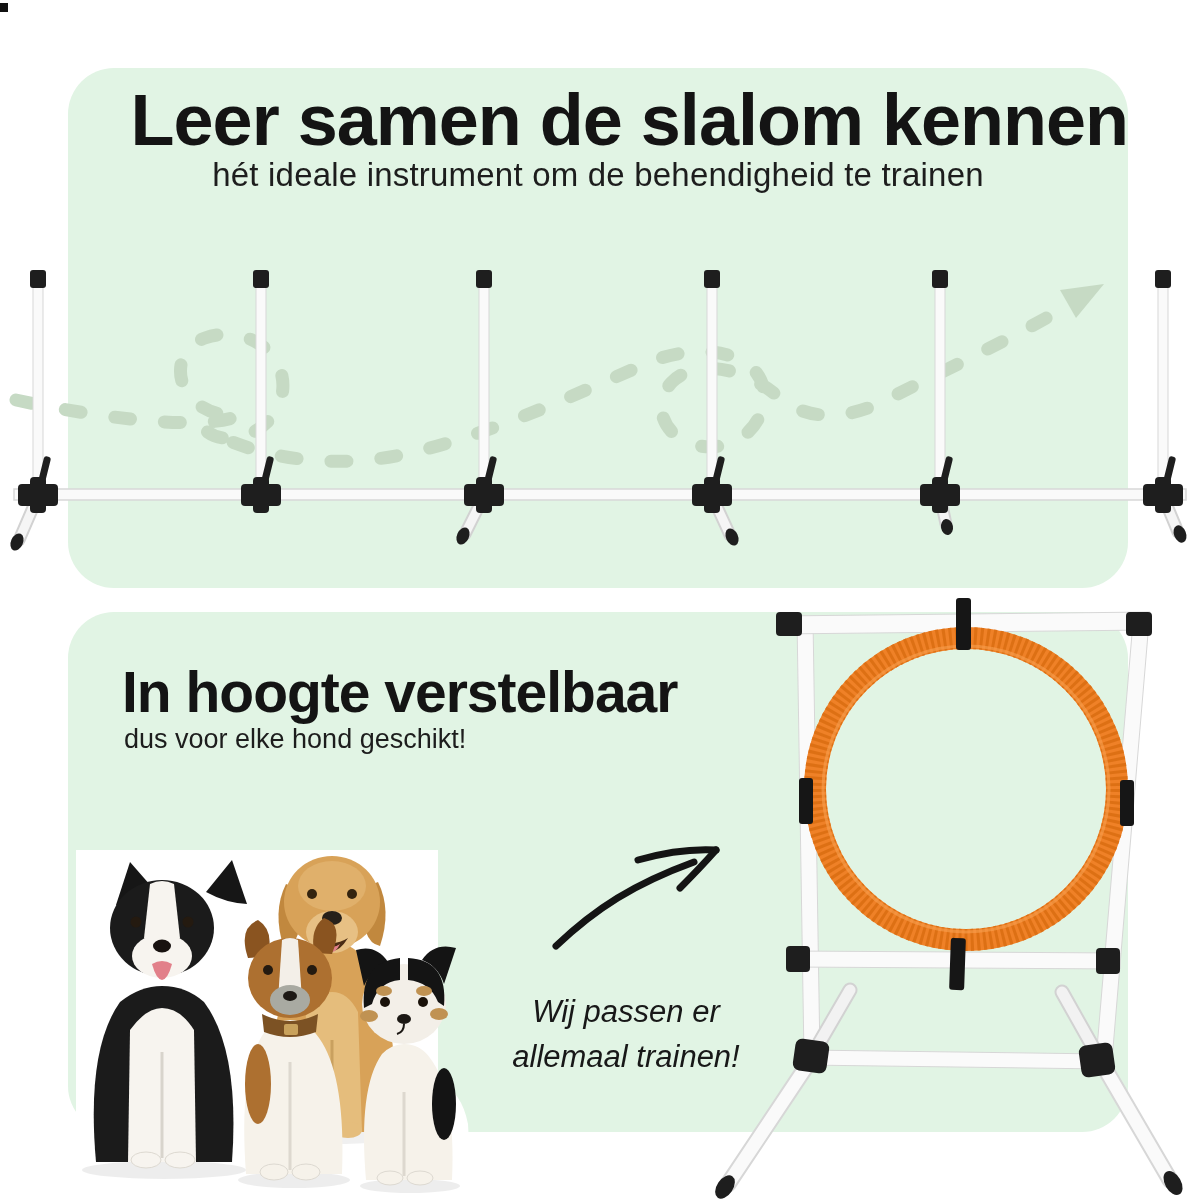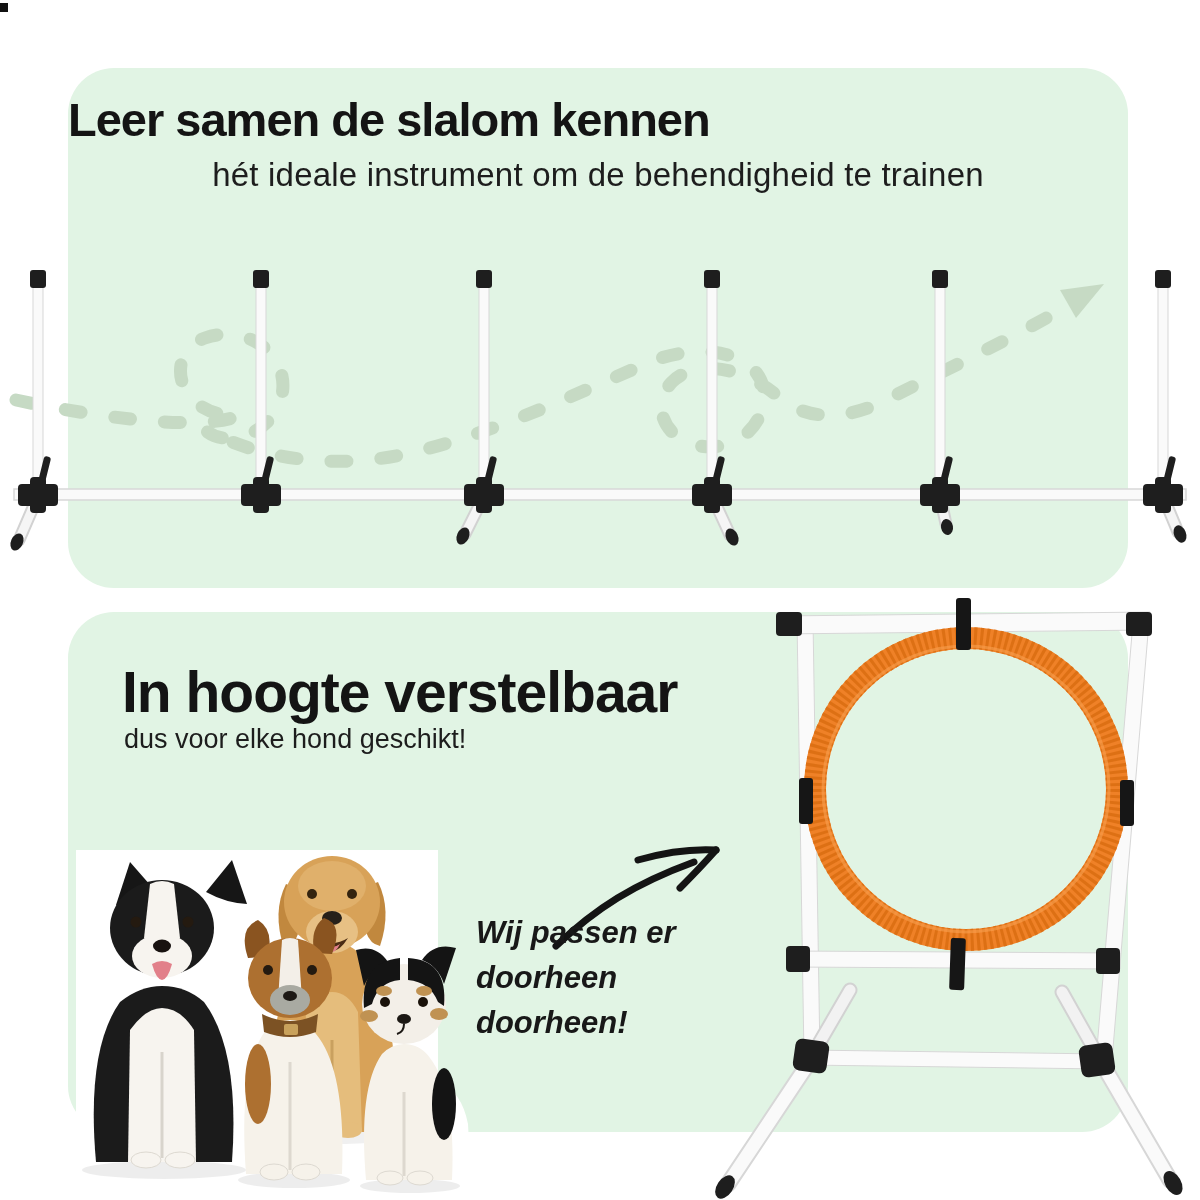--- a/index.html
+++ b/index.html
@@ -7,38 +7,38 @@
     position:relative;width:1200px;height:1200px;background:#ffffff;overflow:hidden;
     font-family:"Liberation Sans",sans-serif;
   }
   .panel{position:absolute;left:68px;width:1060px;height:520px;background:#e1f4e4;border-radius:46px;}
   .panel-top{top:68px;}
   .panel-bottom{top:612px;}
   .corner-mark{position:absolute;left:0;top:3px;width:8px;height:9px;background:#111;}
   .gfx{position:absolute;left:0;top:0;width:1200px;height:1200px;}
   .txt{position:absolute;color:#141414;}
   .title-top{
-    left:68px;top:88px;width:1060px;text-align:left;
-    font-size:47px;font-weight:700;letter-spacing:-1px;line-height:64px;
+    left:68px;top:88px;width:1060px;text-align:right;
+    font-size:72px;font-weight:700;letter-spacing:-1px;line-height:64px;
   }
   .sub-top{
     left:68px;top:156px;width:1060px;text-align:center;
     font-size:33px;font-weight:400;letter-spacing:.2px;color:#1d1d1d;
   }
   .title-bottom{
     left:122px;top:662px;width:700px;text-align:left;
     font-size:57px;font-weight:700;letter-spacing:-1px;line-height:60px;
   }
   .sub-bottom{
     left:124px;top:724px;width:600px;text-align:left;
     font-size:27px;font-weight:400;color:#1d1d1d;
   }
   .note{
-    left:476px;top:910px;width:300px;text-align:left;
-    font-size:31px;font-style:italic;font-weight:700;line-height:45px;color:#181818;
+    left:476px;top:989px;width:300px;text-align:center;
+    font-size:31px;font-style:italic;font-weight:400;line-height:45px;color:#181818;
   }
 </style>
 </head>
 <body>
 
 <div class="stage">
 
   <div class="panel panel-top"></div>
   <div class="panel panel-bottom"></div>
 
@@ -266,16 +266,16 @@
   </svg>
 
   <div class="txt title-top">Leer samen de slalom kennen</div>
   <div class="txt sub-top">hét ideale instrument om de behendigheid te trainen</div>
 
   <div class="txt sub-bottom">dus voor elke hond geschikt!</div>
   <div class="txt title-bottom">In hoogte verstelbaar</div>
 
   <div class="txt note">
     <div>Wij passen er</div>
-    <div>doorheen doorheen!</div>
+    <div>allemaal trainen!</div>
   </div>
 
 </div>
 
 </body></html>

